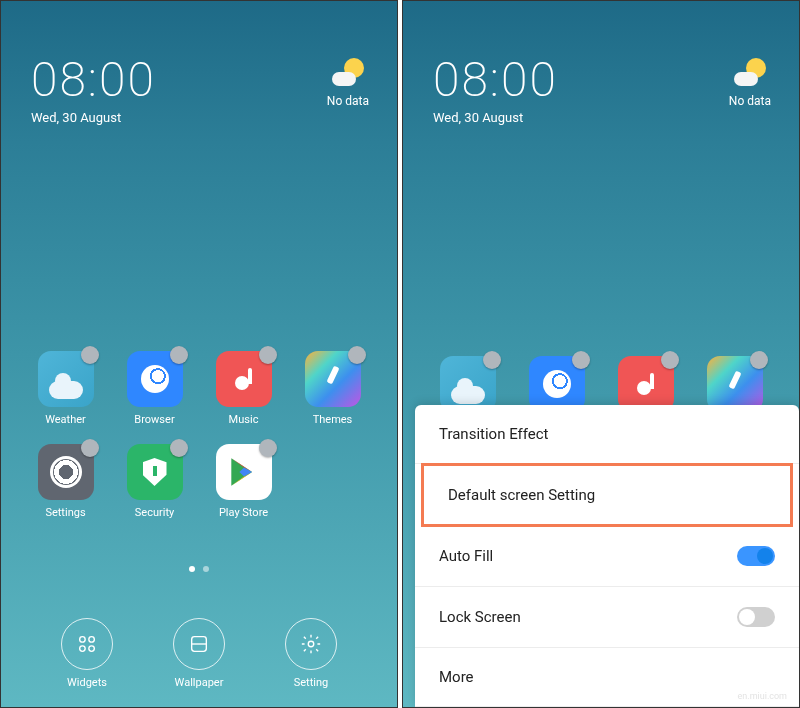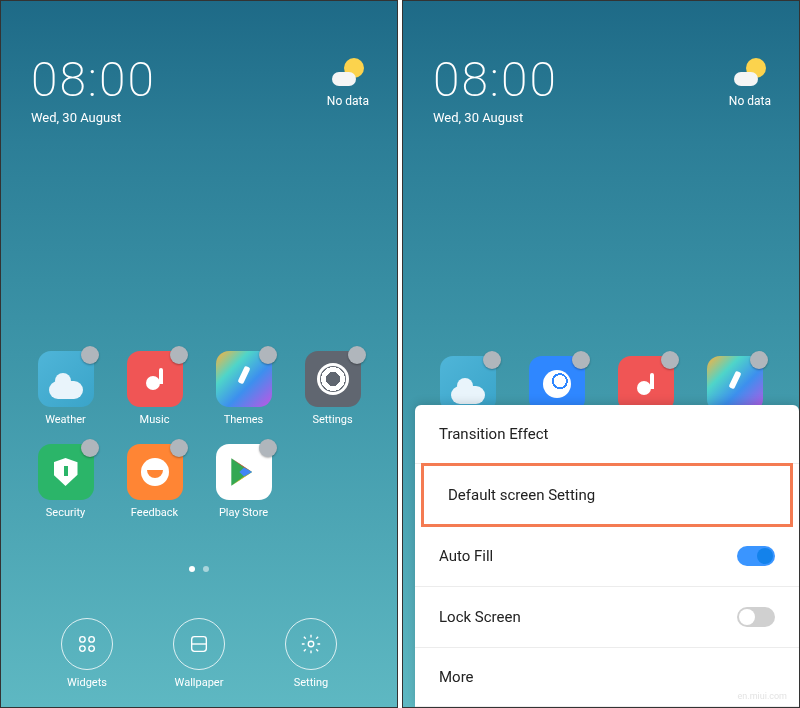--- a/index.html
+++ b/index.html
@@ -279,20 +279,27 @@
 
   <div class="app-grid">
     <div class="app">
       <div class="app-icon bg-weather">
           <div class="glyph-cloud"></div>
           <span class="badge"></span>
         </div>
       <div class="app-label">Weather</div>
     </div>
     <div class="app">
+      <div class="app-icon bg-browser">
+          <div class="glyph-globe"></div>
+          <span class="badge"></span>
+        </div>
+      <div class="app-label">Browser</div>
+    </div>
+    <div class="app">
       <div class="app-icon bg-music">
           <div class="glyph-note"></div>
           <span class="badge"></span>
         </div>
       <div class="app-label">Music</div>
     </div>
     <div class="app">
       <div class="app-icon bg-themes">
           <div class="glyph-brush"></div>
           <span class="badge"></span>
@@ -305,27 +312,20 @@
           <span class="badge"></span>
         </div>
       <div class="app-label">Settings</div>
     </div>
     <div class="app">
       <div class="app-icon bg-security">
           <div class="glyph-shield"></div>
           <span class="badge"></span>
         </div>
       <div class="app-label">Security</div>
-    </div>
-    <div class="app">
-      <div class="app-icon bg-feedback">
-          <div class="glyph-feedback"></div>
-          <span class="badge"></span>
-        </div>
-      <div class="app-label">Feedback</div>
     </div>
     <div class="app">
       <div class="app-icon bg-playstore">
         <svg width="28" height="30" viewBox="0 0 24 26">
           <path d="M1 1 L19 13 L1 25 Z" fill="#34a853"></path>
           <path d="M1 1 L12 9 L19 13 L1 1" fill="#ea4335"></path>
           <path d="M1 25 L12 17 L19 13 L1 25" fill="#fbbc04"></path>
           <path d="M12 9 L19 13 L12 17 L8 13 Z" fill="#4285f4"></path>
         </svg>
         <span class="badge"></span>

